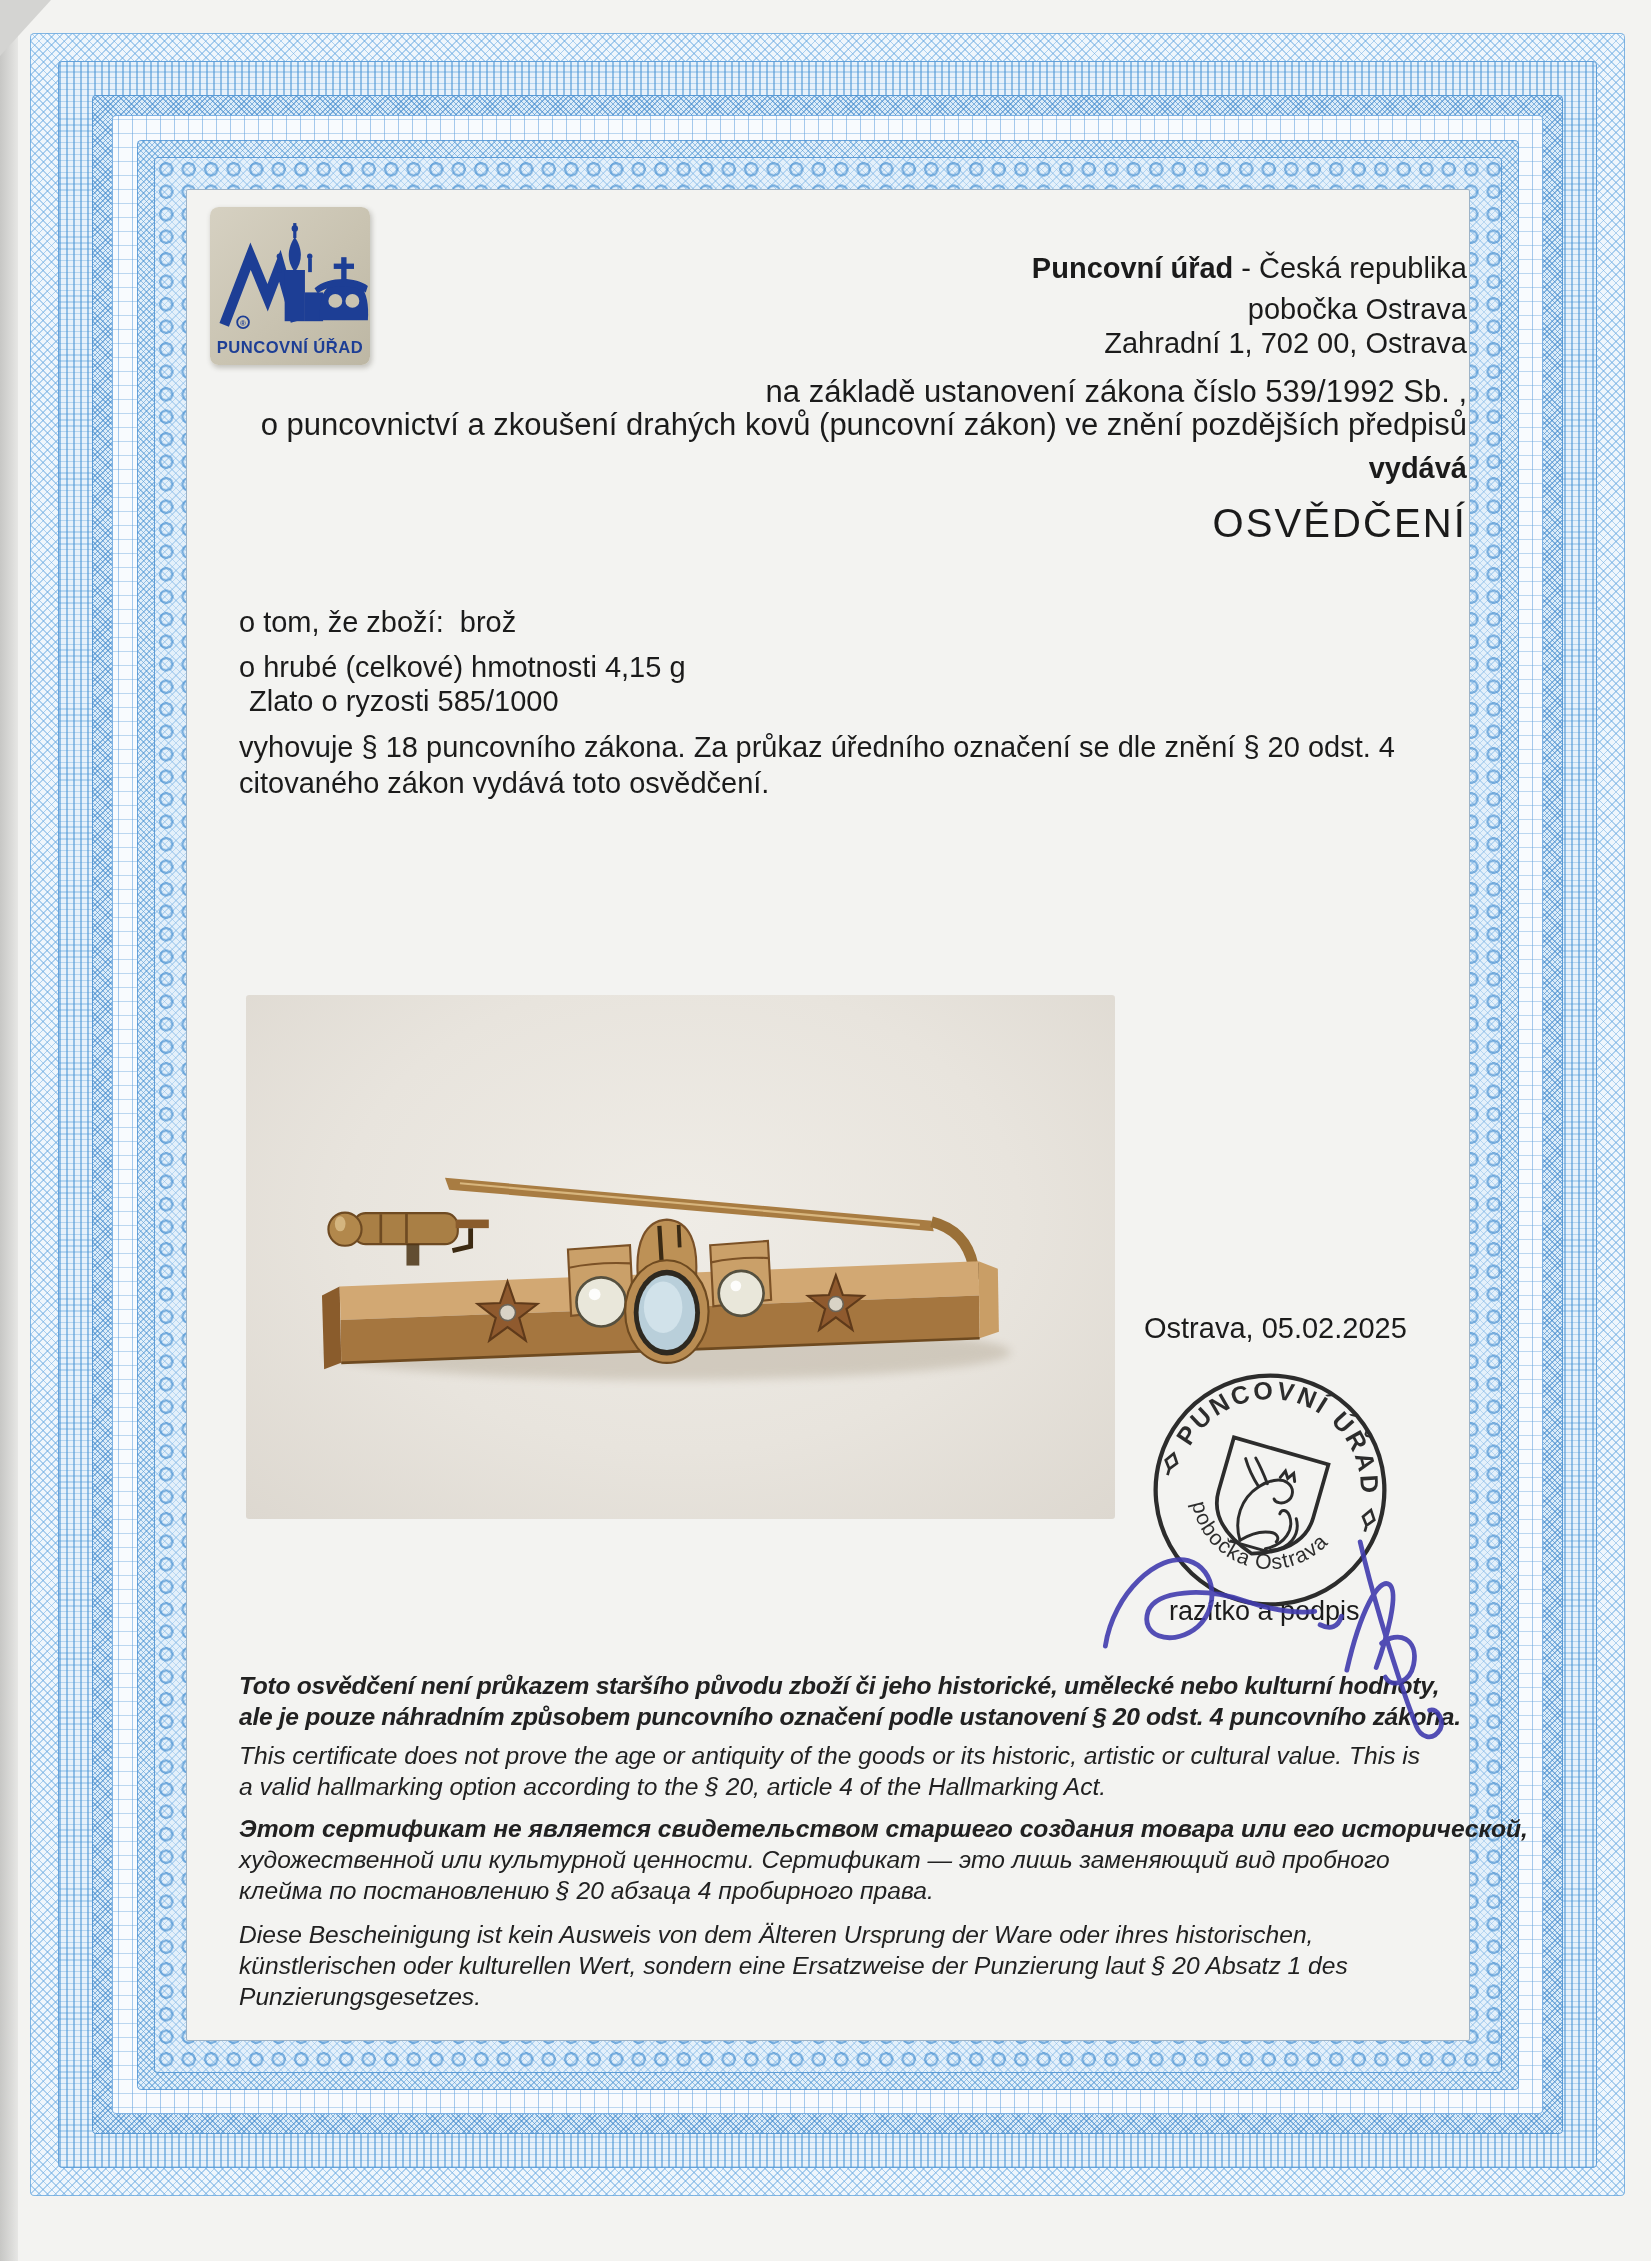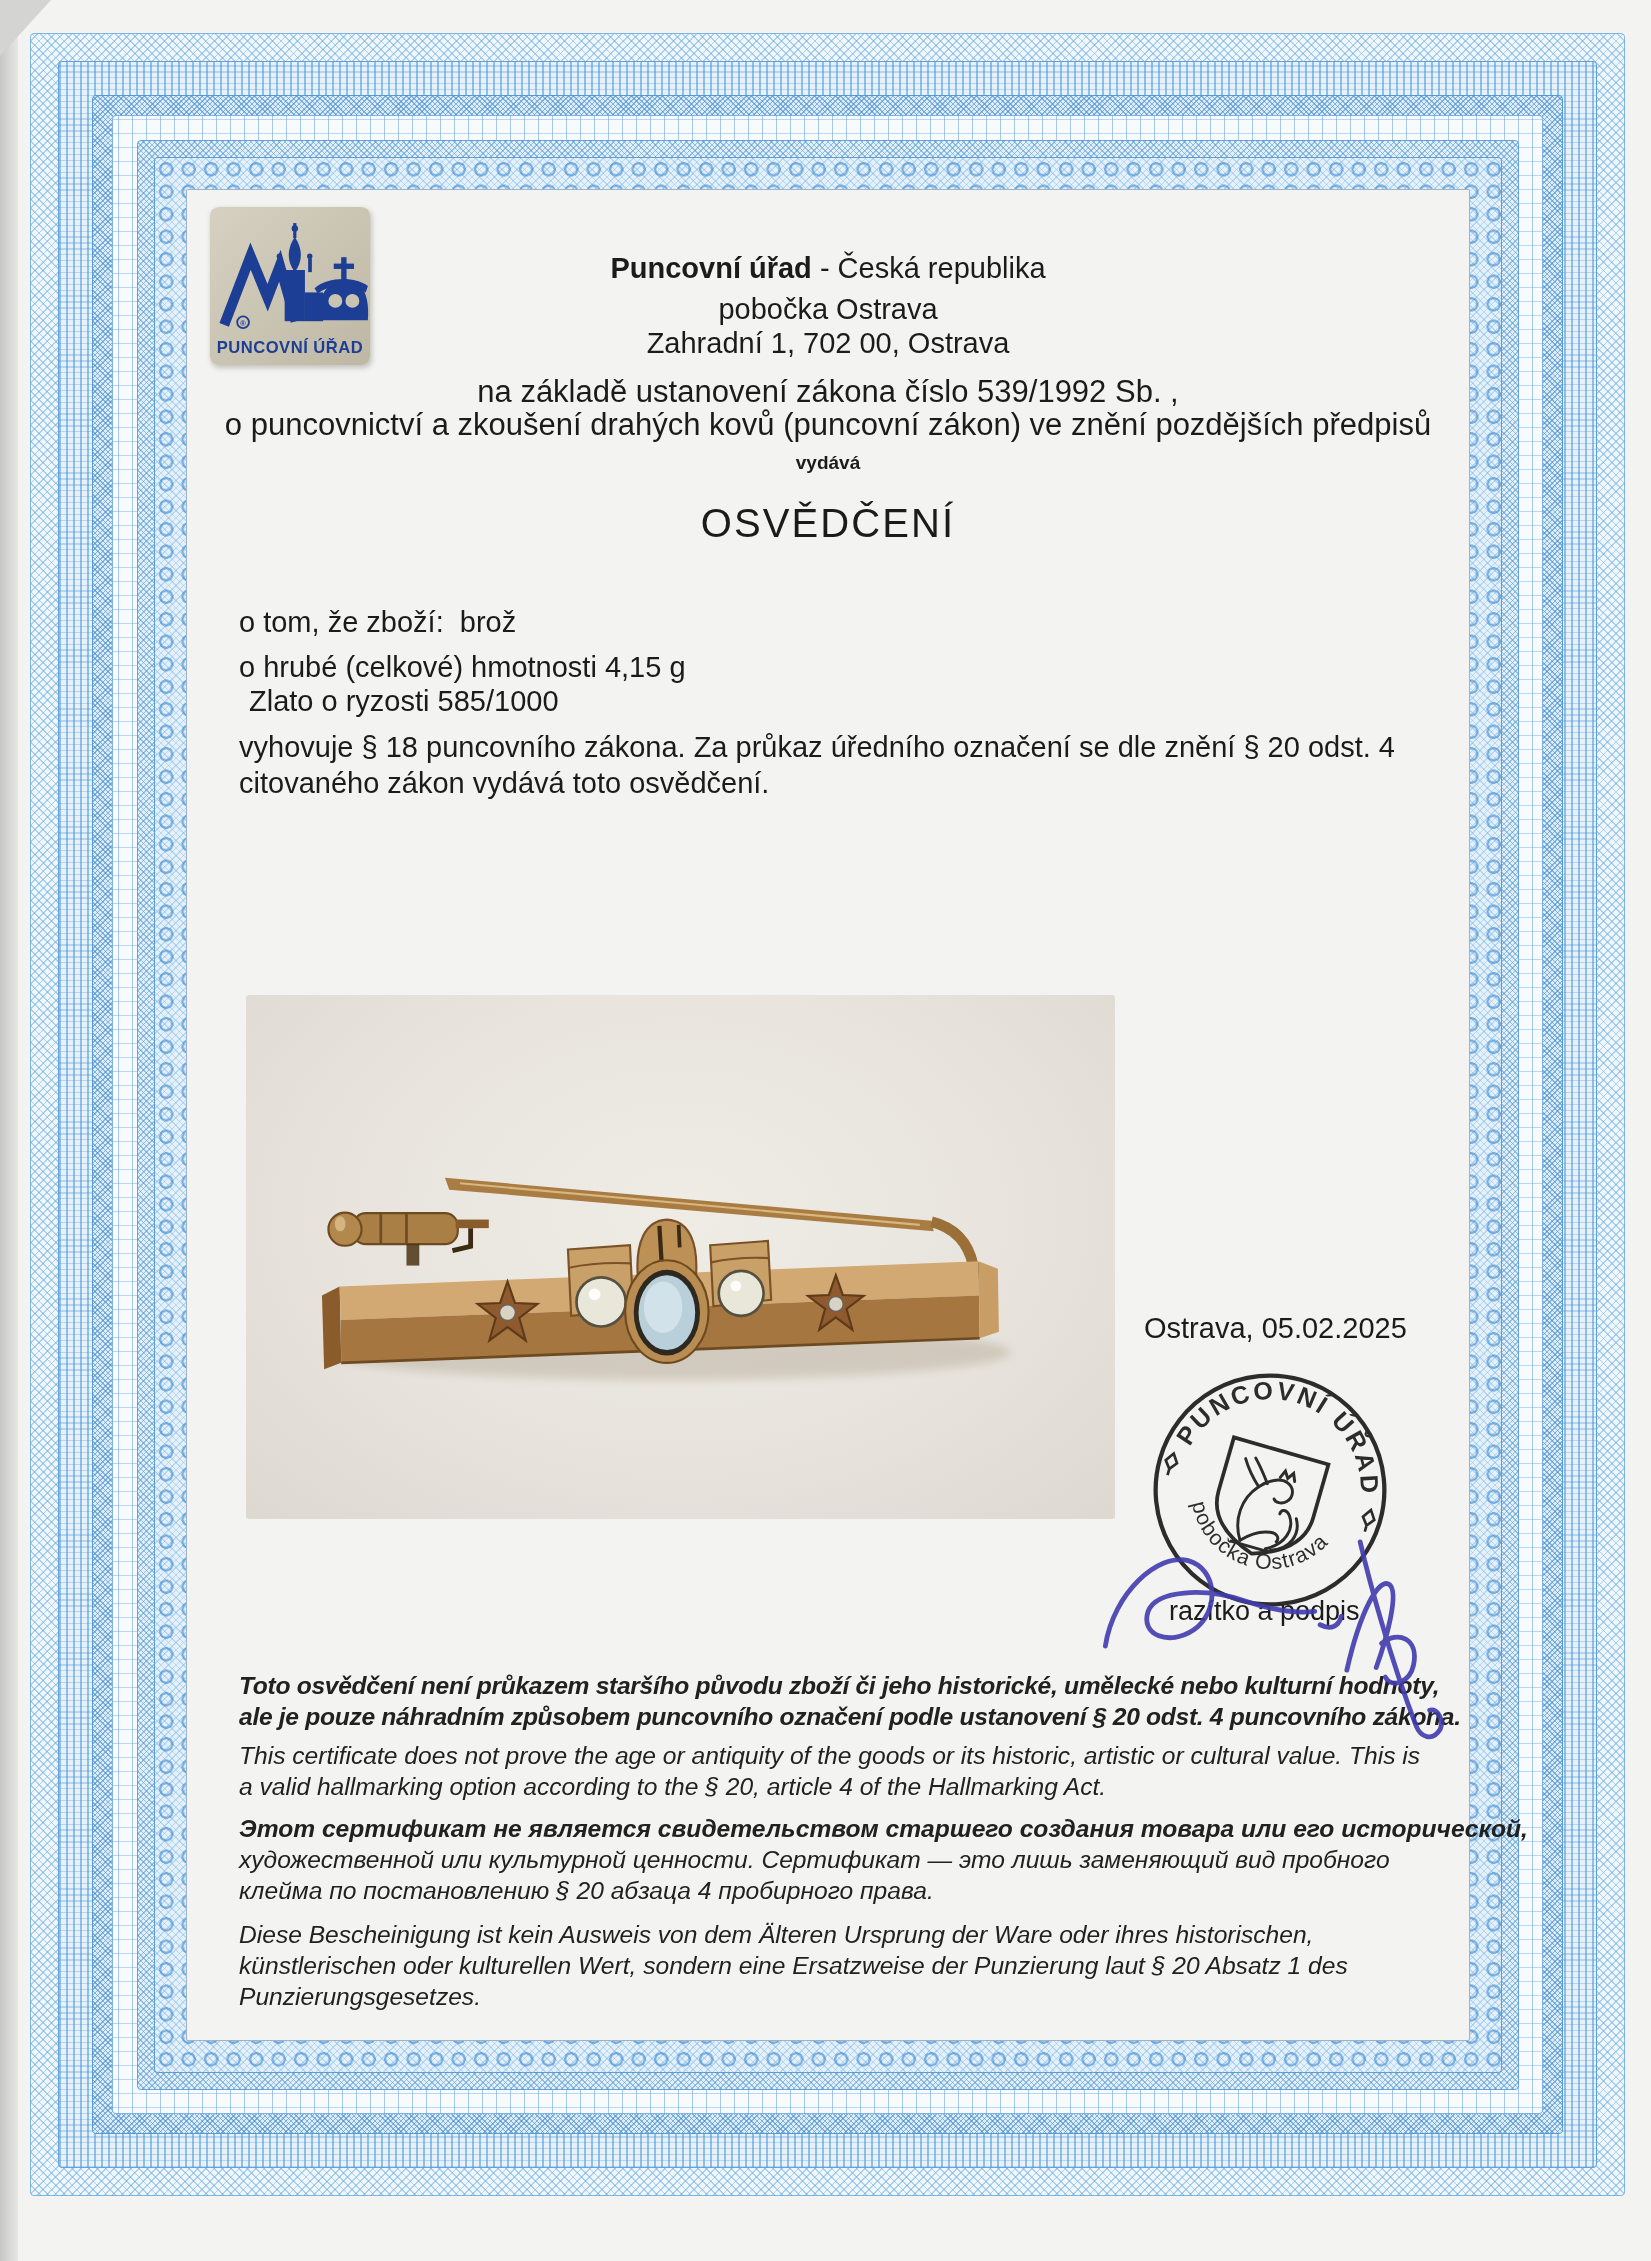--- a/index.html
+++ b/index.html
@@ -61,24 +61,24 @@
   .border-inner { background:#f3f3f1; border:1.6px solid rgba(128,158,184,.75); border-radius:2.1px; }
 
   
   .logo-sticker { left:210px; top:207px; width:160px; height:158px; z-index:2;
     background:linear-gradient(135deg,#d6d1c2 0%,#c9c3b1 55%,#bdb7a4 100%);
     border-radius:8.6px; box-shadow:1.1px 2.1px 5.3px rgba(60,55,40,.25); }
   .logo-label { position:absolute; left:0; right:0; bottom:7.5px; text-align:center;
     color:#1d3e95; font-size:16.6px; font-weight:bold; letter-spacing:0.5px; }
 
   
-  .center-line { left:181px; width:1294px; text-align:center; white-space:pre; z-index:2; }
+  .center-line { left:173px; width:1294px; text-align:right; white-space:pre; z-index:2; }
   .h-line { font-size:29px; }
   .legal-line { font-size:31px; }
-  .issues-word { font-size:19px; font-weight:bold; }
+  .issues-word { font-size:29px; font-weight:bold; }
   .cert-title { font-size:40px; font-weight:normal; letter-spacing:2.1px; }
 
   
   .body-line { left:239px; font-size:29px; white-space:pre; z-index:2; }
 
   
   .goods-photo { left:246px; top:995px; width:869px; height:524px; z-index:2;
     background:radial-gradient(ellipse at 50% 42%, #efece6 0%, #e8e4dd 55%, #ddd8d0 100%);
     border-radius:3.2px; }
   .blur-soft { filter:blur(9px); }

